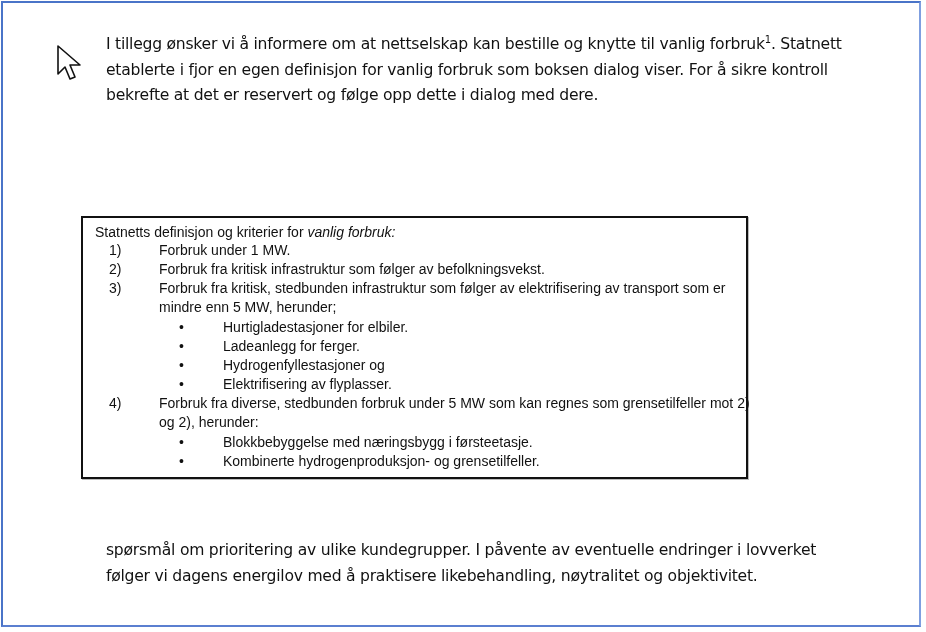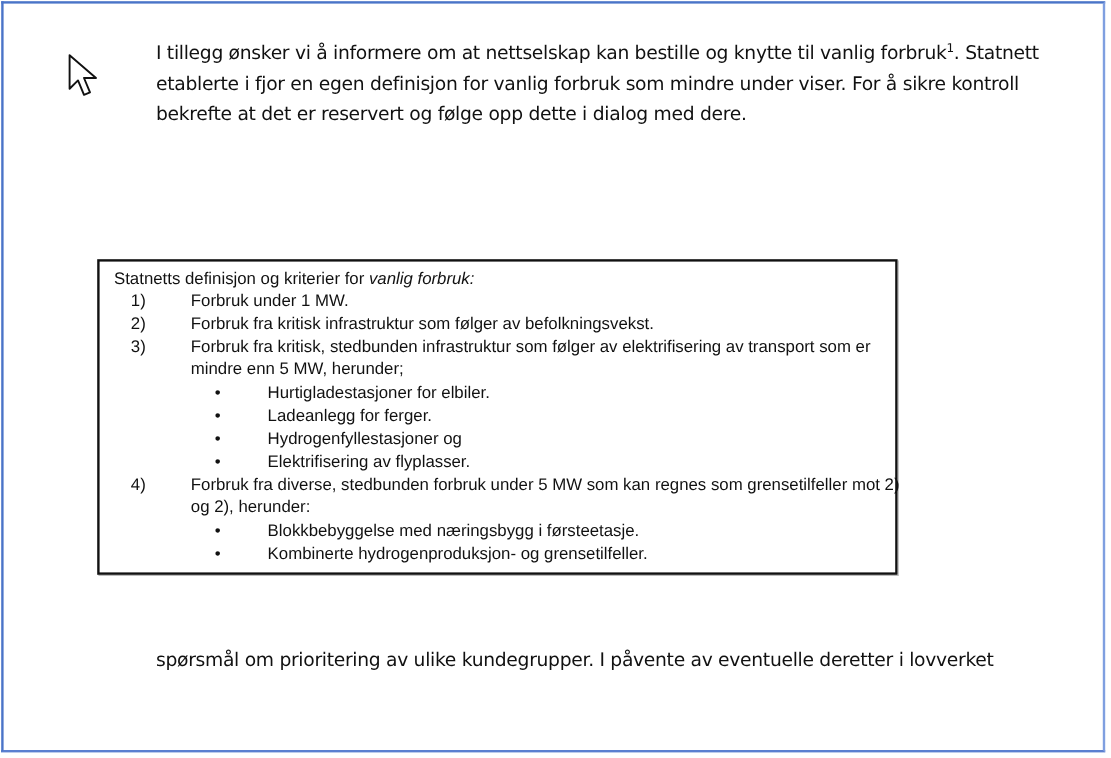--- a/index.html
+++ b/index.html
@@ -17,21 +17,20 @@
       box-sizing: border-box;
     }
     .cursor {
       position: absolute; left: 56px; top: 44px; width: 28px; height: 40px;
     }
     .para {
       position: absolute; left: 106px; width: 760px;
       font-family: "DejaVu Sans", sans-serif;
       font-size: 15.6px; line-height: 25.5px; color: #111;
       letter-spacing: -0.25px;
-      margin-left: 24px;
     }
     .para p { margin: 0; white-space: nowrap; }
     .para sup { font-size: 10px; line-height: 0; vertical-align: 6px; }
     #para1 { top: 32px; }
     #para2 { top: 538px; }
 
     .defbox {
       position: absolute; left: 81px; top: 216px;
       width: 667px; height: 263px;
       border: 2px solid #111;
@@ -52,21 +51,21 @@
 <body>
 
 <div class="frame"></div>
 
 <svg class="cursor" viewBox="0 0 28 40">
   <path d="M2 2 L2 30 L9 23 L14 35 L19 33 L14 21 L24 21 Z" fill="#fff" stroke="#111" stroke-width="1.6" stroke-linejoin="round"></path>
 </svg>
 
 <div class="para" id="para1">
   <p><span>I tillegg ønsker vi å informere om at nettselskap kan bestille og knytte til vanlig forbruk</span><sup>1</sup><span>. Statnett</span></p>
-  <p>etablerte i fjor en egen definisjon for vanlig forbruk som mindre under viser. For å sikre kontroll</p>
+  <p>etablerte i fjor en egen definisjon for vanlig forbruk som boksen dialog viser. For å sikre kontroll</p>
   <p>bekrefte at det er reservert og følge opp dette i dialog med dere.</p>
 </div>
 
 <div class="defbox">
   <div class="title">
     <span>Statnetts definisjon og kriterier for </span><i>vanlig forbruk:</i>
   </div>
 
   <div class="line" style="top:24px;width:100%">
     <span class="num">1)</span>
@@ -113,14 +112,15 @@
     <span class="bullet">•</span>
     <span class="btxt">Blokkbebyggelse med næringsbygg i førsteetasje.</span>
   </div>
   <div class="line" style="top:235px;width:100%">
     <span class="bullet">•</span>
     <span class="btxt">Kombinerte hydrogenproduksjon- og grensetilfeller.</span>
   </div>
 </div>
 
 <div class="para" id="para2">
-  <p>spørsmål om prioritering av ulike kundegrupper. I påvente av eventuelle deretter i lovverket</p>
+  <p>spørsmål om prioritering av ulike kundegrupper. I påvente av eventuelle endringer i lovverket</p>
+  <p>følger vi dagens energilov med å praktisere likebehandling, nøytralitet og objektivitet.</p>
 </div>
 
 </body></html>

